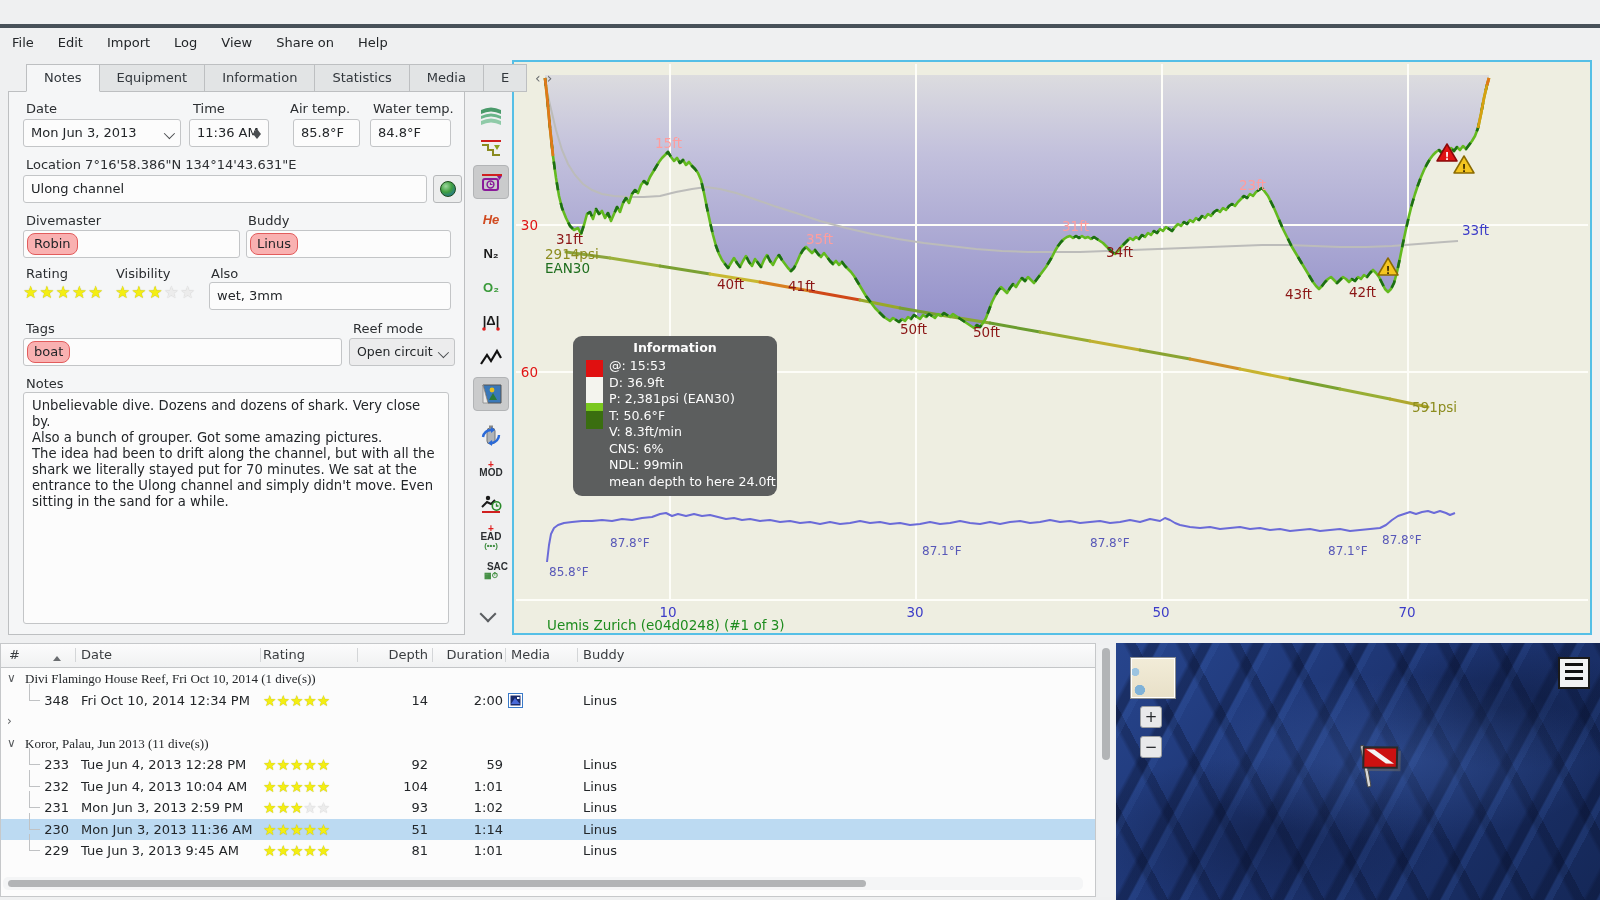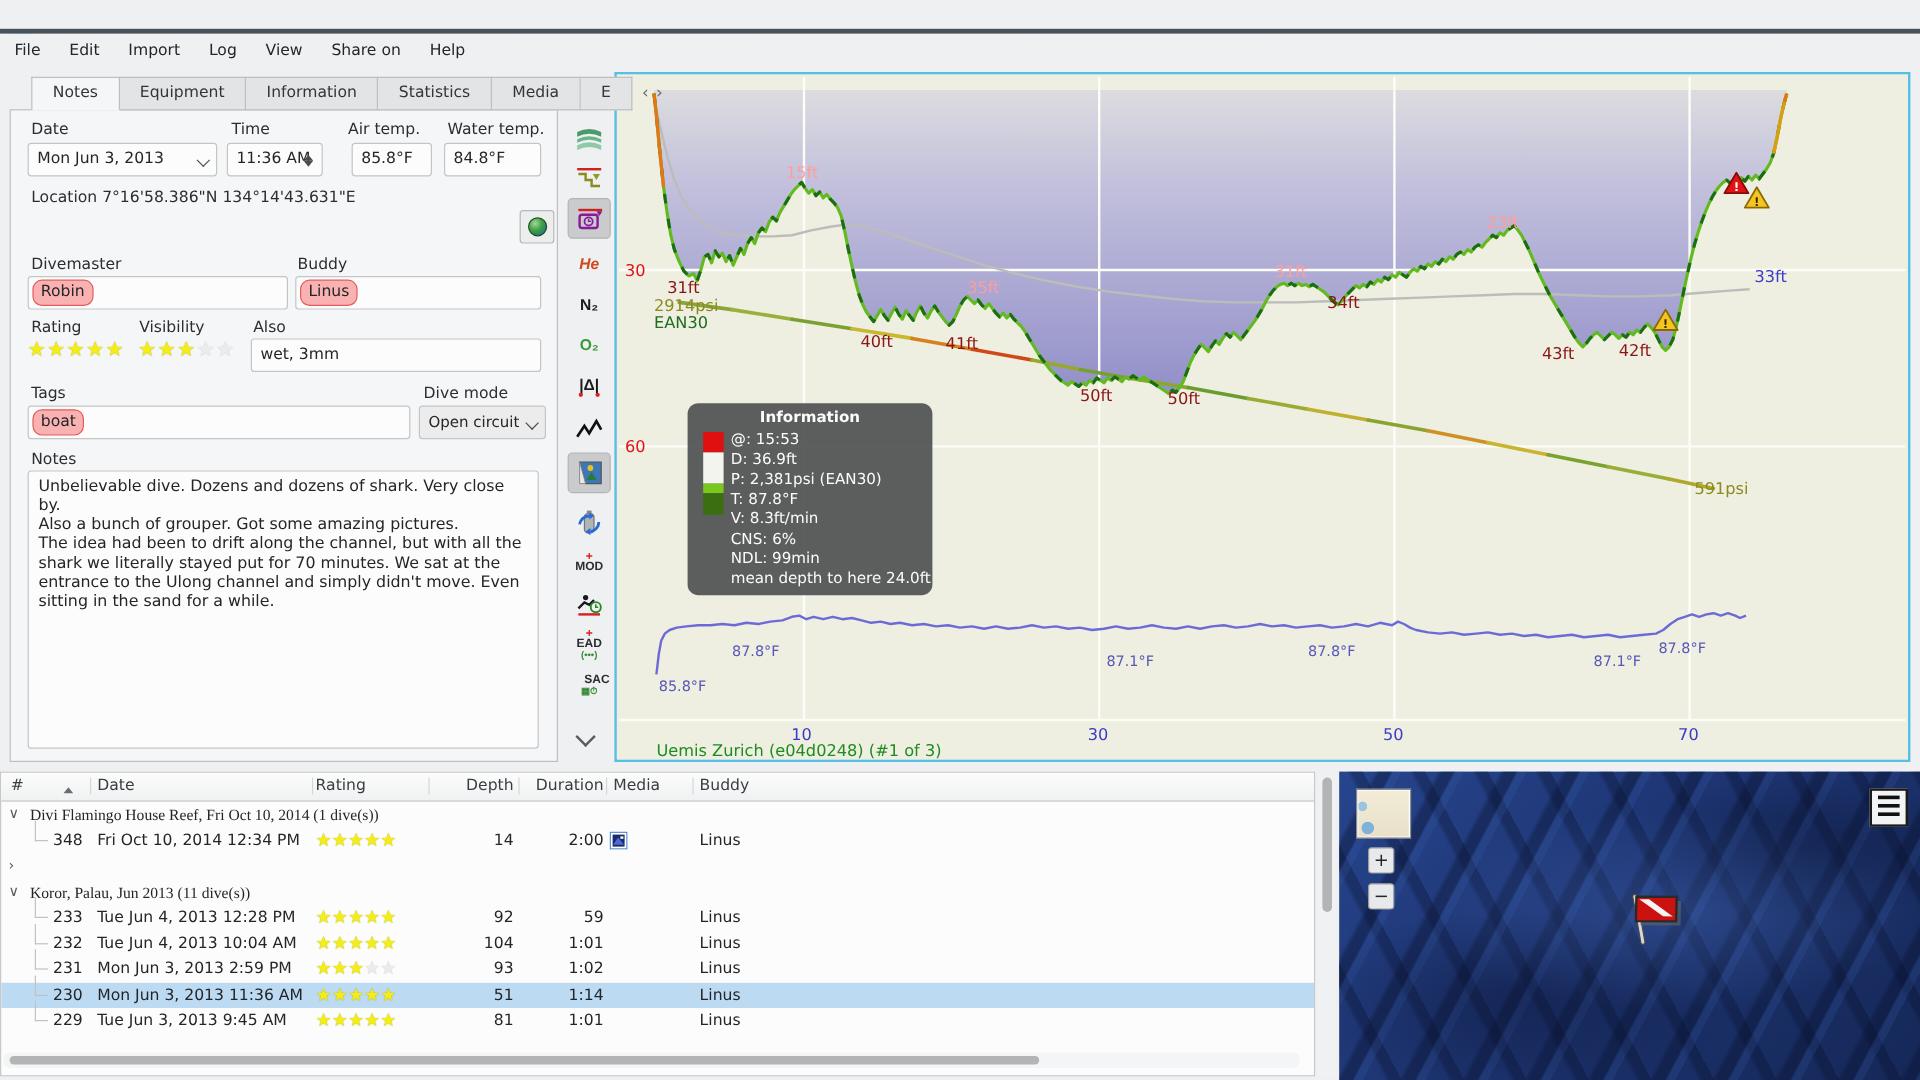--- a/index.html
+++ b/index.html
@@ -182,20 +182,23 @@
     <span class="spin"></span>
   </div>
   <div class="field" style="left:284px;top:27px;width:67px">
     <span>85.8°F</span>
   </div>
   <div class="field" style="left:361px;top:27px;width:81px">
     <span>84.8°F</span>
   </div>
 
   <div class="flabel" style="left:17px;top:65px">Location 7°16'58.386"N 134°14'43.631"E</div>
+  <div class="field" style="left:14px;top:83px;width:404px">
+    <span>Ulong channel</span>
+  </div>
   <div class="globe-btn" style="left:424px;top:83px;width:29px;height:28px">
     <span class="globe"></span>
   </div>
 
   <div class="flabel" style="left:17px;top:121px">Divemaster</div>
   <div class="flabel" style="left:239px;top:121px">Buddy</div>
   <div class="field" style="left:14px;top:138px;width:217px;padding-left:3px">
     <span class="chip">Robin</span>
   </div>
   <div class="field" style="left:237px;top:138px;width:205px;padding-left:3px">
@@ -205,21 +208,21 @@
   <div class="flabel" style="left:17px;top:174px">Rating</div>
   <div class="flabel" style="left:107px;top:174px">Visibility</div>
   <div class="flabel" style="left:202px;top:174px">Also</div>
   <div class="stars" style="position:absolute;left:14px;top:192px" id="rating-stars"><span class="st f">★</span><span class="st f">★</span><span class="st f">★</span><span class="st f">★</span><span class="st f">★</span></div>
   <div class="stars" style="position:absolute;left:106px;top:192px" id="visibility-stars"><span class="st f">★</span><span class="st f">★</span><span class="st f">★</span><span class="st e">★</span><span class="st e">★</span></div>
   <div class="field" style="left:200px;top:190px;width:242px">
     <span>wet, 3mm</span>
   </div>
 
   <div class="flabel" style="left:17px;top:229px">Tags</div>
-  <div class="flabel" style="left:344px;top:229px">Dive mode</div>
+  <div class="flabel" style="left:344px;top:229px">Reef mode</div>
   <div class="field" style="left:14px;top:246px;width:319px;padding-left:3px">
     <span class="chip">boat</span>
   </div>
   <div class="field combo" style="left:340px;top:246px;width:106px;background:#ececed">
     <span style="font-size:12.5px">Open circuit</span>
     <span class="chev"></span>
   </div>
 
   <div class="flabel" style="left:17px;top:284px">Notes</div>
   <div class="notes-area" style="left:14px;top:300px;width:426px;height:232px">Unbelievable dive. Dozens and dozens of shark. Very close by.
@@ -416,21 +419,21 @@
     <div class="ib-bar" id="ib-bar">
         <div style="height: 17px; background: rgb(224, 16, 16);"></div>
         <div style="height: 26px; background: rgb(244, 244, 238);"></div>
         <div style="height: 8px; background: rgb(122, 200, 30);"></div>
         <div style="height: 18px; background: rgb(58, 110, 16);"></div>
       </div>
     <div class="ib-rows" id="ib-rows">
         <div>@: 15:53</div>
         <div>D: 36.9ft</div>
         <div>P: 2,381psi (EAN30)</div>
-        <div>T: 87.8°F</div>
+        <div>T: 50.6°F</div>
         <div>V: 8.3ft/min</div>
         <div>CNS: 6%</div>
         <div>NDL: 99min</div>
         <div>mean depth to here 24.0ft</div>
       </div>
   </div>
 </div>
 
 <div class="divelist">
   <div class="dl-header" id="dl-header">

